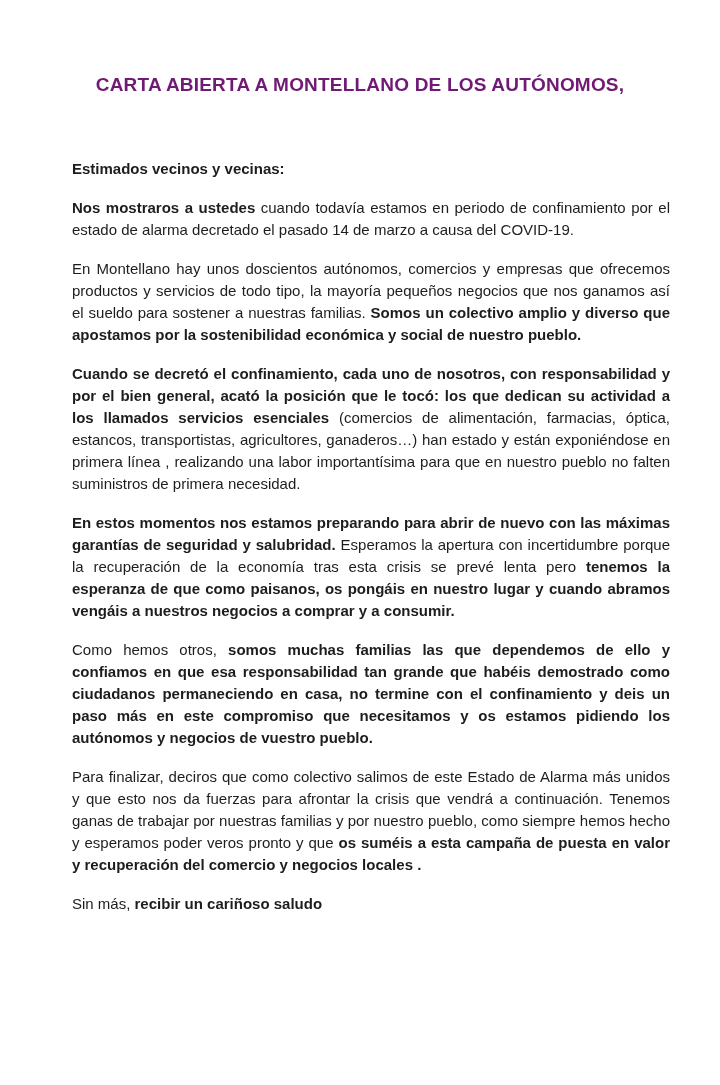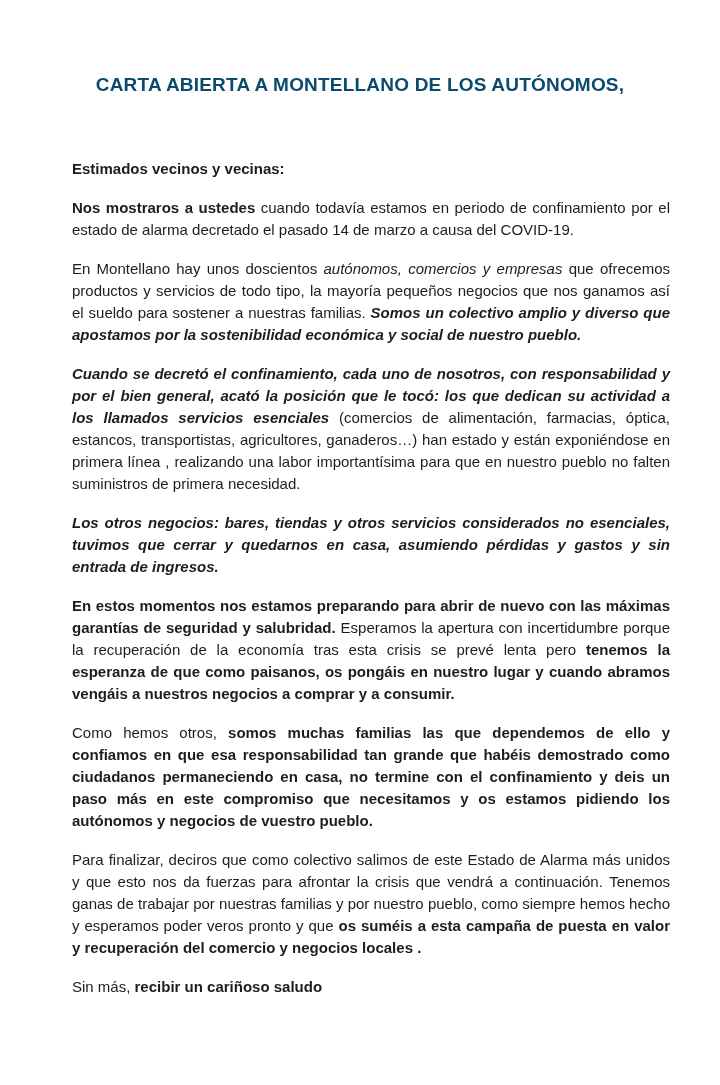--- a/index.html
+++ b/index.html
@@ -16,49 +16,48 @@
     padding: 63px 50px 30px 72px;
     color: #1d1d1d;
     font-family: "Liberation Sans", "DejaVu Sans", sans-serif;
     font-size: 15px;
     line-height: 22px;
     overflow: hidden;
   }
   .title {
     text-align: center;
     font-weight: 700;
-    color: #0c4a6e;
+    color: #701a75;
     font-size: 19px;
     line-height: 43px;
     margin: 0 22px 52px 0;
     letter-spacing: 0.2px;
   }
   .letter-body p.para {
     margin: 17px 0 13px 0;
     text-align: justify;
   }
   .letter-body p.para:last-child {
     margin-bottom: 0;
   }
   .b { font-weight: 700; }
-  .i { font-style: italic; }
+  .i { }
 </style>
 </head>
 <body>
 
 <div class="page">
   <h1 class="title">
     <span>CARTA ABIERTA A MONTELLANO DE LOS AUTÓNOMOS,</span><br>
   </h1>
 
   <div class="letter-body">
       <p class="para"><span class="b">Estimados vecinos y vecinas:</span></p>
       <p class="para"><span class="b">Nos mostraros a ustedes</span><span> cuando todavía estamos en periodo de confinamiento por el estado de alarma decretado el pasado 14 de marzo a causa del COVID-19.</span></p>
       <p class="para"><span>En Montellano hay unos doscientos </span><span class="i">autónomos, comercios y empresas</span><span> que ofrecemos productos y servicios de todo tipo,  la mayoría pequeños negocios que nos ganamos así el sueldo para sostener a nuestras familias. </span><span class="b i">Somos un colectivo amplio y diverso que apostamos por la sostenibilidad económica y social de nuestro pueblo.</span></p>
       <p class="para"><span class="b i">Cuando se decretó el confinamiento, cada uno de nosotros, con responsabilidad y por el bien general, acató la posición que le tocó: los que dedican su actividad a los llamados servicios esenciales</span><span> (comercios de alimentación, farmacias, óptica, estancos, transportistas, agricultores, ganaderos…) han estado y están exponiéndose en primera línea , realizando una labor importantísima para que en nuestro pueblo no falten suministros de primera necesidad.</span></p>
-      <p class="para"><span class="b i">Los otros negocios: bares, tiendas y otros servicios considerados no esenciales, tuvimos que cerrar y quedarnos en casa, asumiendo pérdidas y gastos  y sin entrada de ingresos.</span></p>
       <p class="para"><span class="b">En estos momentos nos estamos preparando para abrir de nuevo con las máximas garantías de seguridad  y salubridad.</span><span>  Esperamos la apertura  con incertidumbre porque la recuperación de la economía tras esta crisis se prevé lenta pero </span><span class="b">tenemos la esperanza de que como paisanos, os pongáis en nuestro lugar y cuando abramos vengáis a nuestros negocios a comprar y a consumir.</span></p>
       <p class="para"><span>Como hemos otros, </span><span class="b">somos muchas familias las que dependemos de ello y confiamos en que esa responsabilidad tan grande que habéis demostrado como ciudadanos permaneciendo en casa, no termine con el confinamiento y deis un paso más en este compromiso que necesitamos y os estamos pidiendo los autónomos y negocios de vuestro pueblo.</span></p>
       <p class="para"><span>Para finalizar, deciros que como colectivo salimos de este Estado de Alarma más unidos y que esto nos da fuerzas para afrontar la crisis que vendrá a continuación. Tenemos ganas de trabajar por nuestras familias y por nuestro pueblo, como siempre hemos hecho y esperamos poder veros pronto y que </span><span class="b">os suméis a esta campaña de puesta en valor y recuperación del comercio y negocios locales .</span></p>
       <p class="para"><span>Sin más, </span><span class="b">recibir un cariñoso saludo</span></p>
     </div>
 
 </div>
 
 </body></html>

